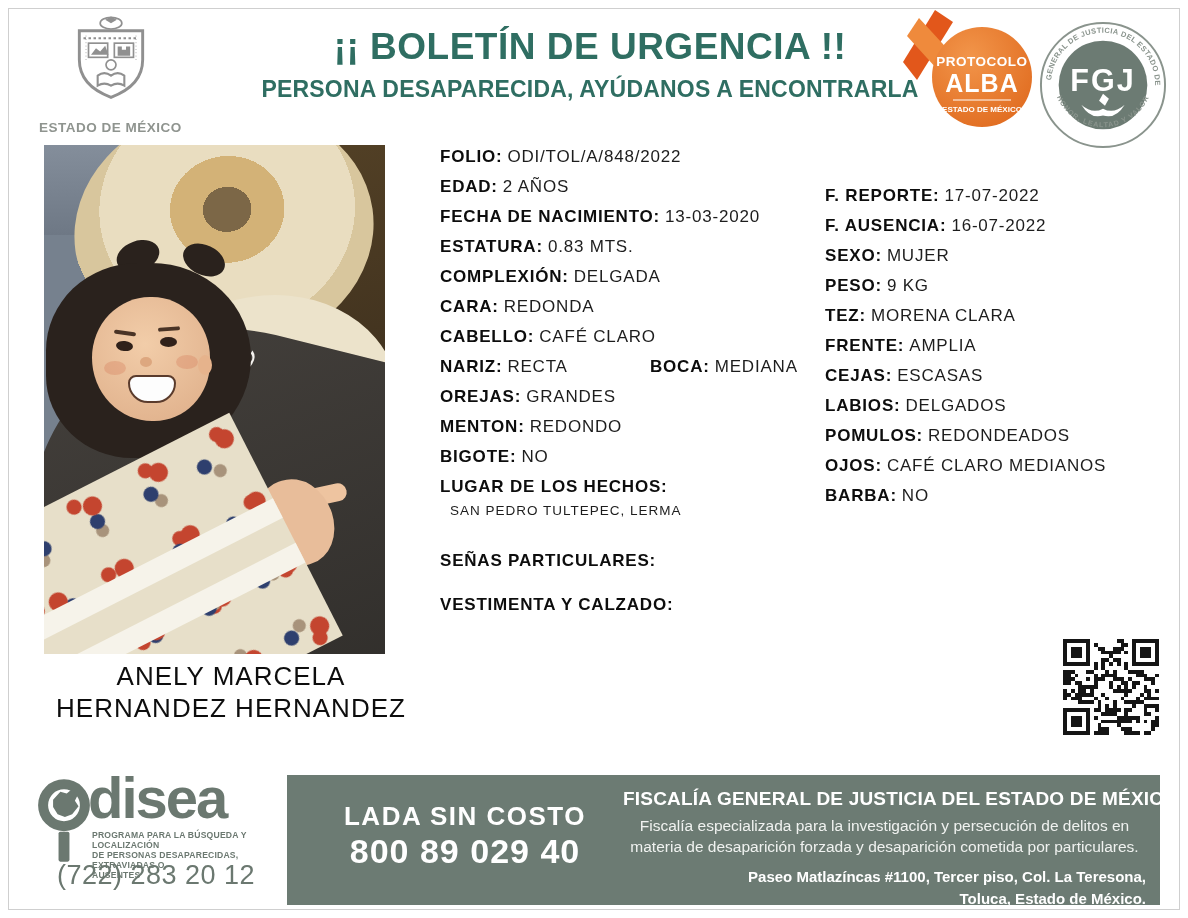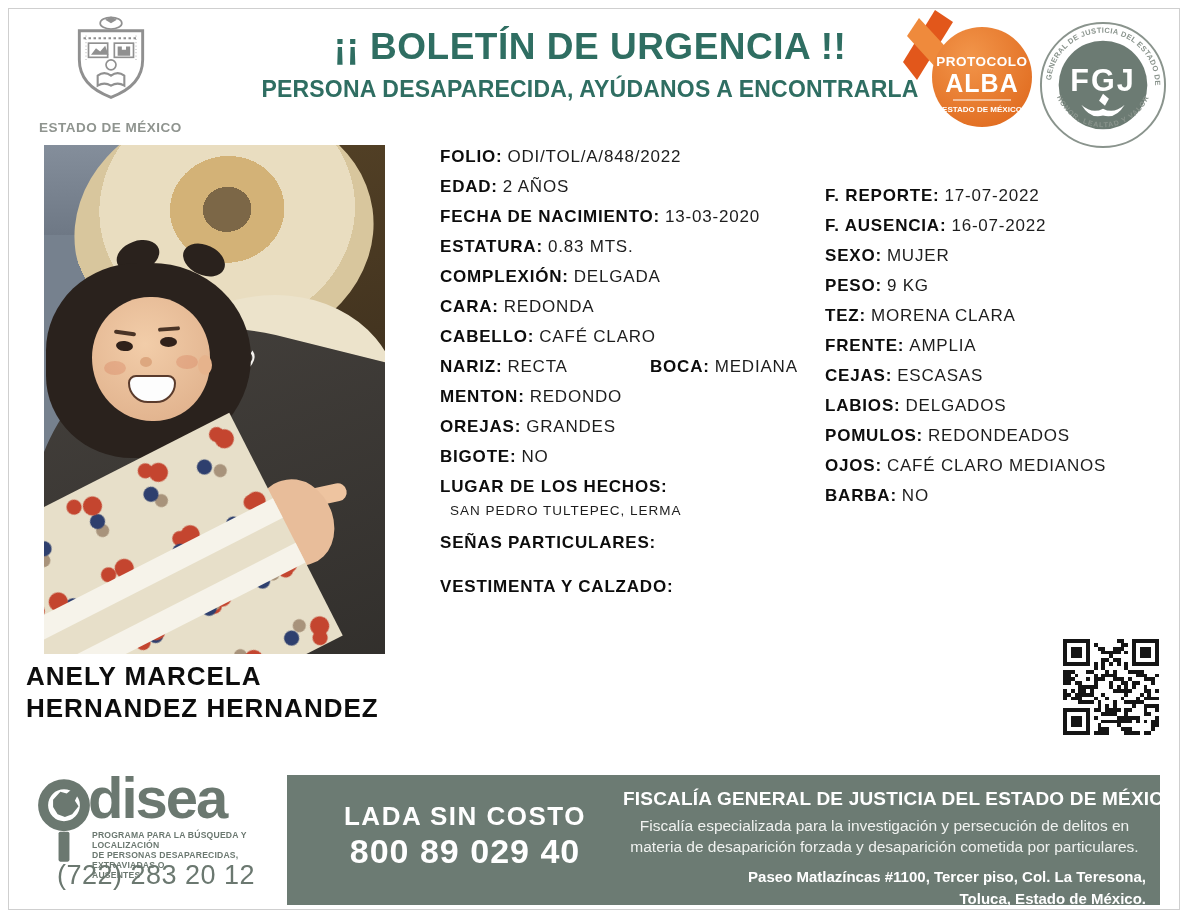--- a/index.html
+++ b/index.html
@@ -29,21 +29,21 @@
 
   
   .fields{position:absolute;color:var(--ink);}
   .fields-left{left:440px;top:142px;width:395px;}
   .fields-right{left:825px;top:172px;width:345px;margin-top:9px;}
   .frow{position:relative;height:30px;line-height:30px;font-size:17px;letter-spacing:.8px;white-space:nowrap;}
   .flabel{font-weight:bold;color:#0d0d0d;}
   .fvalue{margin-left:5px;color:#1d1d1d;}
   .fpair2{position:absolute;left:210px;top:0;}
   .fsub{height:22px;line-height:18px;font-size:13.5px;letter-spacing:1px;padding-left:10px;color:#1d1d1d;}
-  .mt6{margin-top:4px;}
+  .mt6{margin-top:22px;}
   .mt14{margin-top:14px;}
 
   
   .photo{position:absolute;left:44px;top:145px;width:341px;height:509px;overflow:hidden;background:#76818e;}
   .couch-top{position:absolute;left:0;top:0;width:100%;height:90px;background:linear-gradient(180deg,#848e9b,#6e7885);}
   .blanket{position:absolute;right:-60px;top:-30px;width:230px;height:330px;background:linear-gradient(160deg,#564327,#3a2d1c);border-radius:30% 10% 40% 50%;transform:rotate(8deg);}
   .maroon{position:absolute;right:-40px;bottom:40px;width:200px;height:220px;background:#5a433a;border-radius:40%;}
   .sun-pillow{position:absolute;left:30px;top:-40px;width:300px;height:250px;transform:rotate(-8deg);border-radius:50%;
     background:radial-gradient(ellipse at 52% 42%, #7c6747 0 11%, #d3b277 11% 26%, #e9ddc0 26% 58%, #d8c69d 58% 72%, transparent 72%);}
   .cream-pillow{position:absolute;left:95px;top:150px;width:260px;height:220px;background:#ece3cb;border-radius:45% 55% 50% 50%;transform:rotate(-14deg);}
@@ -78,22 +78,22 @@
       radial-gradient(circle at 24% 30%, #c4452f 0 9px, rgba(0,0,0,0) 10px),
       radial-gradient(circle at 72% 58%, #2e3f6e 0 7px, rgba(0,0,0,0) 8px),
       radial-gradient(circle at 48% 82%, #a8937b 0 6px, rgba(0,0,0,0) 7px),
       radial-gradient(circle at 86% 18%, #c4452f 0 7px, rgba(0,0,0,0) 8px),
       #e7dfc9;
     background-size:74px 70px,60px 64px,66px 58px,80px 76px,auto;}
   .stripe{position:absolute;left:0;width:100%;height:22px;background:#f6f3ea;}
   .stripe.s1{top:96px;} .stripe.s2{top:146px;}
 
   
-  .name{position:absolute;left:26px;top:660px;width:410px;text-align:left;
-        font-size:26px;font-weight:700;letter-spacing:1px;line-height:32px;color:#0d0d0d;}
+  .name{position:absolute;left:26px;top:660px;width:410px;text-align:center;
+        font-size:26px;font-weight:400;letter-spacing:1px;line-height:32px;color:#0d0d0d;}
   .qr{position:absolute;left:1063px;top:639px;width:96px;height:96px;background:#fff;}
   .qr svg{width:100%;height:100%;display:block;}
 
   
   .odisea{position:absolute;left:36px;top:778px;width:250px;color:#6b7870;}
   .odisea-row{position:relative;height:78px;}
   .odisea-glass{position:absolute;left:0;top:0;}
   .odisea-brand{position:absolute;left:52px;top:-14px;font-size:58px;font-weight:800;letter-spacing:-2px;color:#6b7870;}
   .odisea-tagline{position:absolute;left:56px;top:52px;font-size:8.6px;font-weight:bold;line-height:10px;letter-spacing:.2px;}
   .odisea-phone{margin-top:4px;font-size:27px;font-weight:400;letter-spacing:.5px;text-align:center;width:240px;}
@@ -209,22 +209,22 @@
     <div class="frow"><span class="flabel">EDAD:</span><span class="fvalue">2 AÑOS</span></div>
     <div class="frow"><span class="flabel">FECHA DE NACIMIENTO:</span><span class="fvalue">13-03-2020</span></div>
     <div class="frow"><span class="flabel">ESTATURA:</span><span class="fvalue">0.83 MTS.</span></div>
     <div class="frow"><span class="flabel">COMPLEXIÓN:</span><span class="fvalue">DELGADA</span></div>
     <div class="frow"><span class="flabel">CARA:</span><span class="fvalue">REDONDA</span></div>
     <div class="frow"><span class="flabel">CABELLO:</span><span class="fvalue">CAFÉ CLARO</span></div>
     <div class="frow">
       <span class="flabel">NARIZ:</span><span class="fvalue">RECTA</span>
       <span class="fpair2"><span class="flabel">BOCA:</span><span class="fvalue">MEDIANA</span></span>
     </div>
+    <div class="frow"><span class="flabel">OREJAS:</span><span class="fvalue">GRANDES</span></div>
     <div class="frow"><span class="flabel">MENTON:</span><span class="fvalue">REDONDO</span></div>
-    <div class="frow"><span class="flabel">OREJAS:</span><span class="fvalue">GRANDES</span></div>
     <div class="frow"><span class="flabel">BIGOTE:</span><span class="fvalue">NO</span></div>
     <div class="frow"><span class="flabel">LUGAR DE LOS HECHOS:</span><span class="fvalue"></span></div>
     <div class="fsub">SAN PEDRO TULTEPEC, LERMA</div>
     <div class="frow mt6"><span class="flabel">SEÑAS PARTICULARES:</span><span class="fvalue"></span></div>
     <div class="frow mt14"><span class="flabel">VESTIMENTA Y CALZADO:</span><span class="fvalue"></span></div>
   </div>
 
   <div class="fields fields-right">
     <div class="frow"><span class="flabel">F. REPORTE:</span><span class="fvalue">17-07-2022</span></div>
     <div class="frow"><span class="flabel">F. AUSENCIA:</span><span class="fvalue">16-07-2022</span></div>

